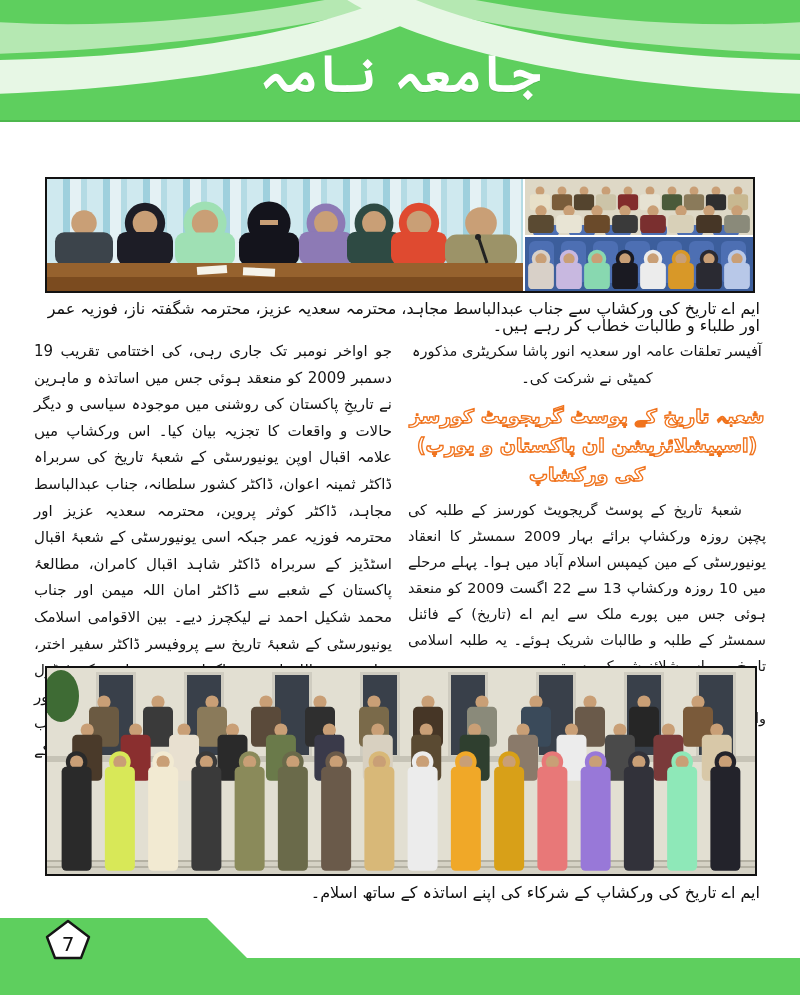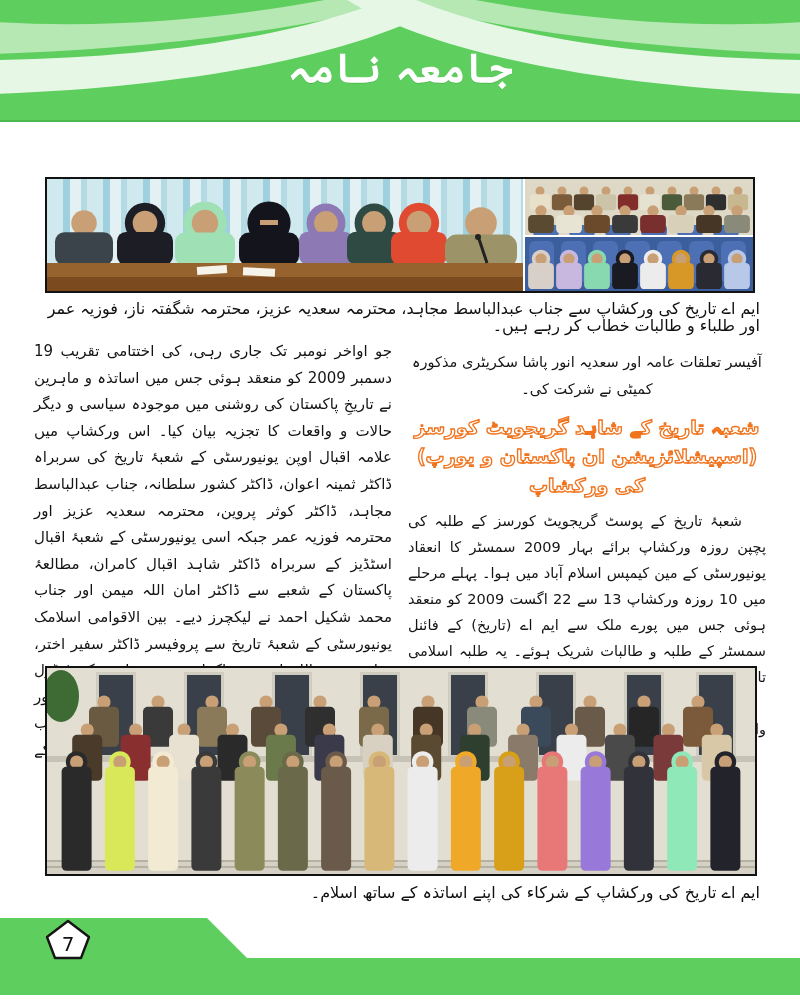--- a/index.html
+++ b/index.html
@@ -3,40 +3,40 @@
 <meta charset="utf-8">
 <style>
   html,body{margin:0;padding:0;background:#ffffff;}
   body{width:800px;height:1000px;font-family:"DejaVu Sans",sans-serif;}
   .page{position:relative;width:800px;height:1000px;background:#fff;overflow:hidden;}
 
   
   .masthead{position:absolute;top:0;left:0;width:800px;height:122px;}
   .masthead svg{display:block;}
   .masthead-title{position:absolute;top:44px;left:0;right:0;text-align:center;
-    color:#ffffff;font-size:40px;font-weight:bold;font-family:"DejaVu Serif",serif;
+    color:#ffffff;font-size:50px;font-weight:bold;font-family:"DejaVu Serif",serif;
     direction:rtl;letter-spacing:1px;text-shadow:0 1px 0 rgba(0,90,0,.15);}
 
   
   .photo-frame{position:absolute;border:2px solid #121212;background:#cfcabb;}
   #top-photo{left:45px;top:177px;width:706px;height:112px;}
   #bottom-photo{left:45px;top:666px;width:708px;height:206px;}
   .photo-frame svg{display:block;}
 
   .caption{position:absolute;left:40px;right:40px;direction:rtl;
     font-size:16px;line-height:17px;color:#101010;}
   #top-caption{top:300px;}
   #bottom-caption{top:884px;}
 
   
   .columns{position:absolute;top:338px;left:34px;width:732px;display:flex;gap:16px;direction:rtl;}
   .col{width:358px;direction:rtl;color:#141414;text-align:justify;}
   .col p{margin:0;}
   #left-col{font-size:15px;line-height:26.6px;}
-  #right-col{font-size:14.5px;line-height:26px;margin-top:11px;}
+  #right-col{font-size:14.5px;line-height:26px;}
   .intro-line{text-align:center;line-height:27px;}
   .article-heading{margin:10px 0 8px 0;text-align:center;font-weight:bold;
     font-size:19px;line-height:29px;color:#f0731d;
     -webkit-text-stroke:1.3px #f0731d;-webkit-text-fill-color:#ffffff;
     text-shadow:0 0 1px #f0731d;}
   .indent{text-indent:24px;}
 
   
   .footer{position:absolute;left:0;top:912px;width:800px;height:88px;}
   .footer svg{display:block;}
@@ -217,21 +217,21 @@
         <rect x="677.12" y="84.1216" width="25.76" height="26" rx="4.1216" fill="#b8c8e8"></rect>
         <rect x="478" y="56" width="228" height="2" fill="#ffffff"></rect>
         <rect x="476" y="0" width="2" height="112" fill="#ffffff"></rect>
       </svg>
   </div>
   <div class="caption" id="top-caption">ایم اے تاریخ کی ورکشاپ سے جناب عبدالباسط مجاہد، محترمہ سعدیہ عزیز، محترمہ شگفتہ ناز، فوزیہ عمر اور طلباء و طالبات خطاب کر رہے ہیں۔</div>
 
   <div class="columns">
     <div class="col" id="right-col">
       <div class="intro-line">آفیسر تعلقات عامہ اور سعدیہ انور پاشا سکریٹری مذکورہ کمیٹی نے شرکت کی۔</div>
-      <div class="article-heading">شعبہ تاریخ کے شاہد گریجویٹ کورسز (اسپیشلائزیشن ان پاکستان و یورپ) کی ورکشاپ</div>
+      <div class="article-heading">شعبہ تاریخ کے پوسٹ گریجویٹ کورسز (اسپیشلائزیشن ان پاکستان و یورپ) کی ورکشاپ</div>
       <p class="indent">شعبۂ تاریخ کے پوسٹ گریجویٹ کورسز کے طلبہ کی پچپن روزہ ورکشاپ برائے بہار 2009 سمسٹر کا انعقاد یونیورسٹی کے مین کیمپس اسلام آباد میں ہوا۔ پہلے مرحلے میں 10 روزہ ورکشاپ 13 سے 22 اگست 2009 کو منعقد ہوئی جس میں پورے ملک سے ایم اے (تاریخ) کے فائنل سمسٹر کے طلبہ و طالبات شریک ہوئے۔ یہ طلبہ اسلامی تاریخ میں اسپیشلائزیشن کر رہے تھے۔</p>
       <p class="indent">مطالعۂ یورپ اور پاکستان میں اسپیشلائزیشن کرنے والے طلبا کی ورکشاپ</p>
     </div>
     <div class="col" id="left-col">
       <p>جو اواخر نومبر تک جاری رہی، کی اختتامی تقریب 19 دسمبر 2009 کو منعقد ہوئی جس میں اساتذہ و ماہرین نے تاریخِ پاکستان کی روشنی میں موجودہ سیاسی و دیگر حالات و واقعات کا تجزیہ بیان کیا۔ اس ورکشاپ میں علامہ اقبال اوپن یونیورسٹی کے شعبۂ تاریخ کی سربراہ ڈاکٹر ثمینہ اعوان، ڈاکٹر کشور سلطانہ، جناب عبدالباسط مجاہد، ڈاکٹر کوثر پروین، محترمہ سعدیہ عزیز اور محترمہ فوزیہ عمر جبکہ اسی یونیورسٹی کے شعبۂ اقبال اسٹڈیز کے سربراہ ڈاکٹر شاہد اقبال کامران، مطالعۂ پاکستان کے شعبے سے ڈاکٹر امان اللہ میمن اور جناب محمد شکیل احمد نے لیکچرز دیے۔ بین الاقوامی اسلامک یونیورسٹی کے شعبۂ تاریخ سے پروفیسر ڈاکٹر سفیر اختر، جناب صفی اللہ اور سید اکمل حسین شاہ جبکہ فیڈرل گورنمنٹ پوسٹ گریجویٹ کالج سے جناب خالد محمود اور جناب خضر جواد اور ہائر ایجوکیشن کمیشن سے جناب سلیمان احمد نے طلبہ کی راہنمائی کی۔ اسلام آباد کے مختلف اداروں سے بھی تاریخ کے موضوعات کے</p>
     </div>
   </div>
 
   <div class="photo-frame" id="bottom-photo">
     <svg id="bottom-photo-svg" width="708" height="206" viewBox="0 0 708 206">

